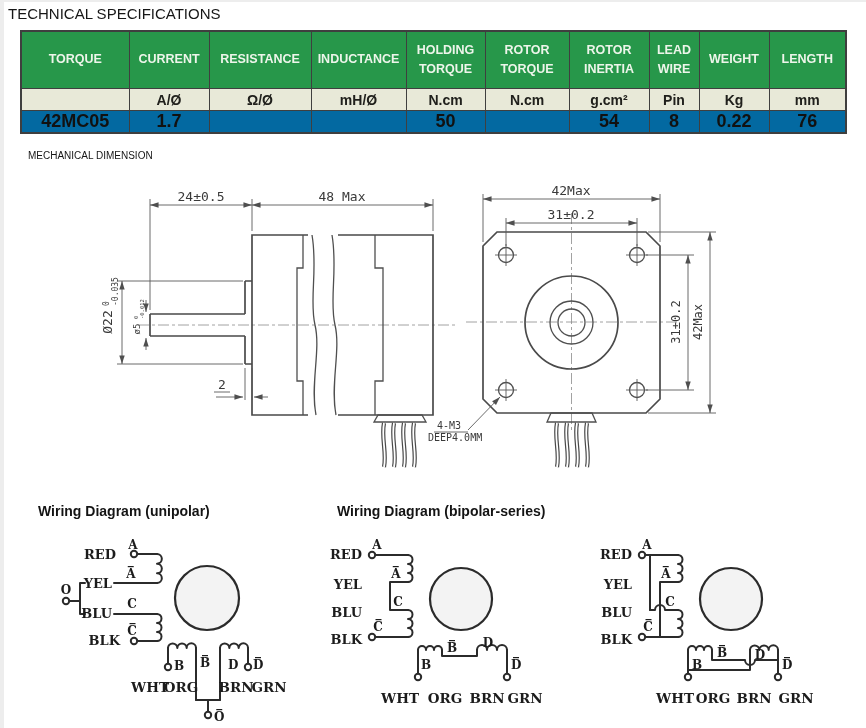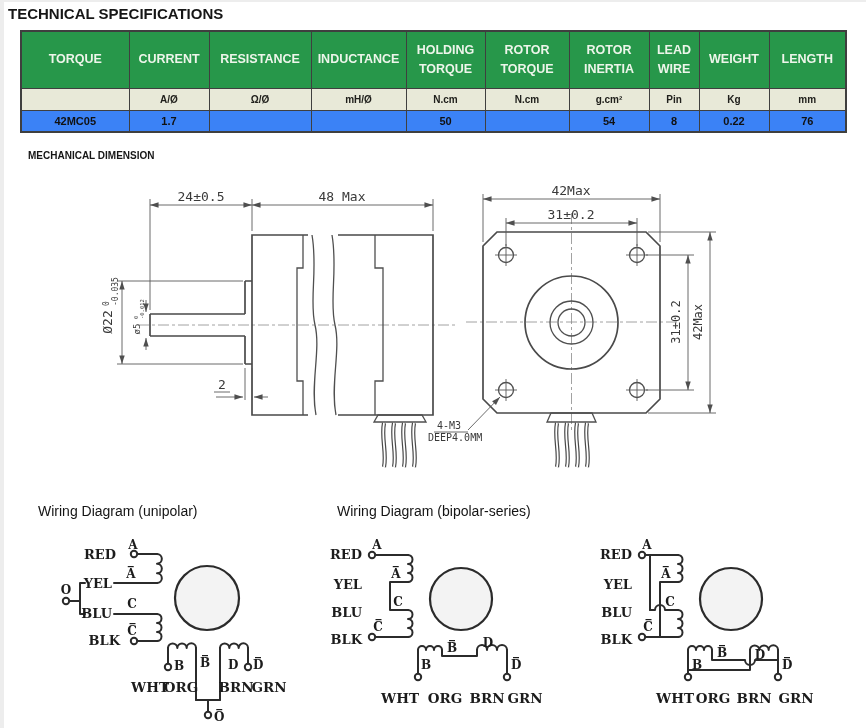--- a/index.html
+++ b/index.html
@@ -1,30 +1,30 @@
 <!DOCTYPE html>
 <html><head>
 <meta charset="utf-8">
 <style>
   html,body{margin:0;padding:0;background:#fff;}
   #page{position:relative;width:866px;height:728px;background:#ffffff;overflow:hidden;
         font-family:"Liberation Sans",sans-serif;color:#161616;}
   .edge-top{position:absolute;left:0;top:0;width:866px;height:2px;background:#ededed;}
   .edge-left{position:absolute;left:0;top:0;width:4px;height:728px;background:#ededed;}
-  .sec-title{position:absolute;margin:0;font-weight:bold;color:#161616;}
+  .sec-title{position:absolute;margin:0;font-weight:normal;color:#161616;}
   #t-spec{left:8px;top:5px;font-size:15px;}
   #t-mech{left:28px;top:150px;font-size:10px;}
   table.spec{position:absolute;left:20px;top:30px;border-collapse:collapse;table-layout:fixed;
              width:825px;border:2px solid #3f3f3f;}
   table.spec td,table.spec th{border:1px solid #3f3f3f;text-align:center;vertical-align:middle;
              padding:0 2px;overflow:hidden;}
   tr.hdr th{background:#27974a;color:#edf5ea;font-size:12.5px;font-weight:bold;height:56px;line-height:1.55;}
-  tr.unit td{background:#e8e9d8;color:#20201c;font-size:10px;font-weight:bold;height:21px;margin-top:20px;}
-  tr.val td{background:#3b82f6;color:#111;font-size:11px;font-weight:bold;height:20px;}
-  .wtitle{position:absolute;top:503px;font-size:14px;font-weight:normal;color:#141414;}
+  tr.unit td{background:#e8e9d8;color:#20201c;font-size:14px;font-weight:bold;height:21px;margin-top:20px;}
+  tr.val td{background:#0369a1;color:#111;font-size:18px;font-weight:bold;height:20px;}
+  .wtitle{position:absolute;top:503px;font-size:14px;font-weight:bold;color:#141414;}
   #wt1{left:38px;} #wt2{left:337px;text-align:right;} #wt3{left:597px;}
   svg{position:absolute;left:0;}
   
   .dr{stroke:#4f4f4f;stroke-width:1.3;fill:none;stroke-linejoin:miter;}
   .drb{stroke:#4a4a4a;stroke-width:1.7;fill:none;}
   .cl{stroke:#8a8a8a;stroke-width:0.8;fill:none;stroke-dasharray:11 3 3 3;}
   .dl{stroke:#5a5a5a;stroke-width:0.9;fill:none;}
   .dim{font-family:"DejaVu Sans Mono",monospace;font-size:13px;fill:#3a3a3a;}
   .dimr{font-family:"DejaVu Sans Mono",monospace;font-size:12px;fill:#3a3a3a;}
   .dimt{font-family:"DejaVu Sans Mono",monospace;font-size:8px;fill:#3a3a3a;}

